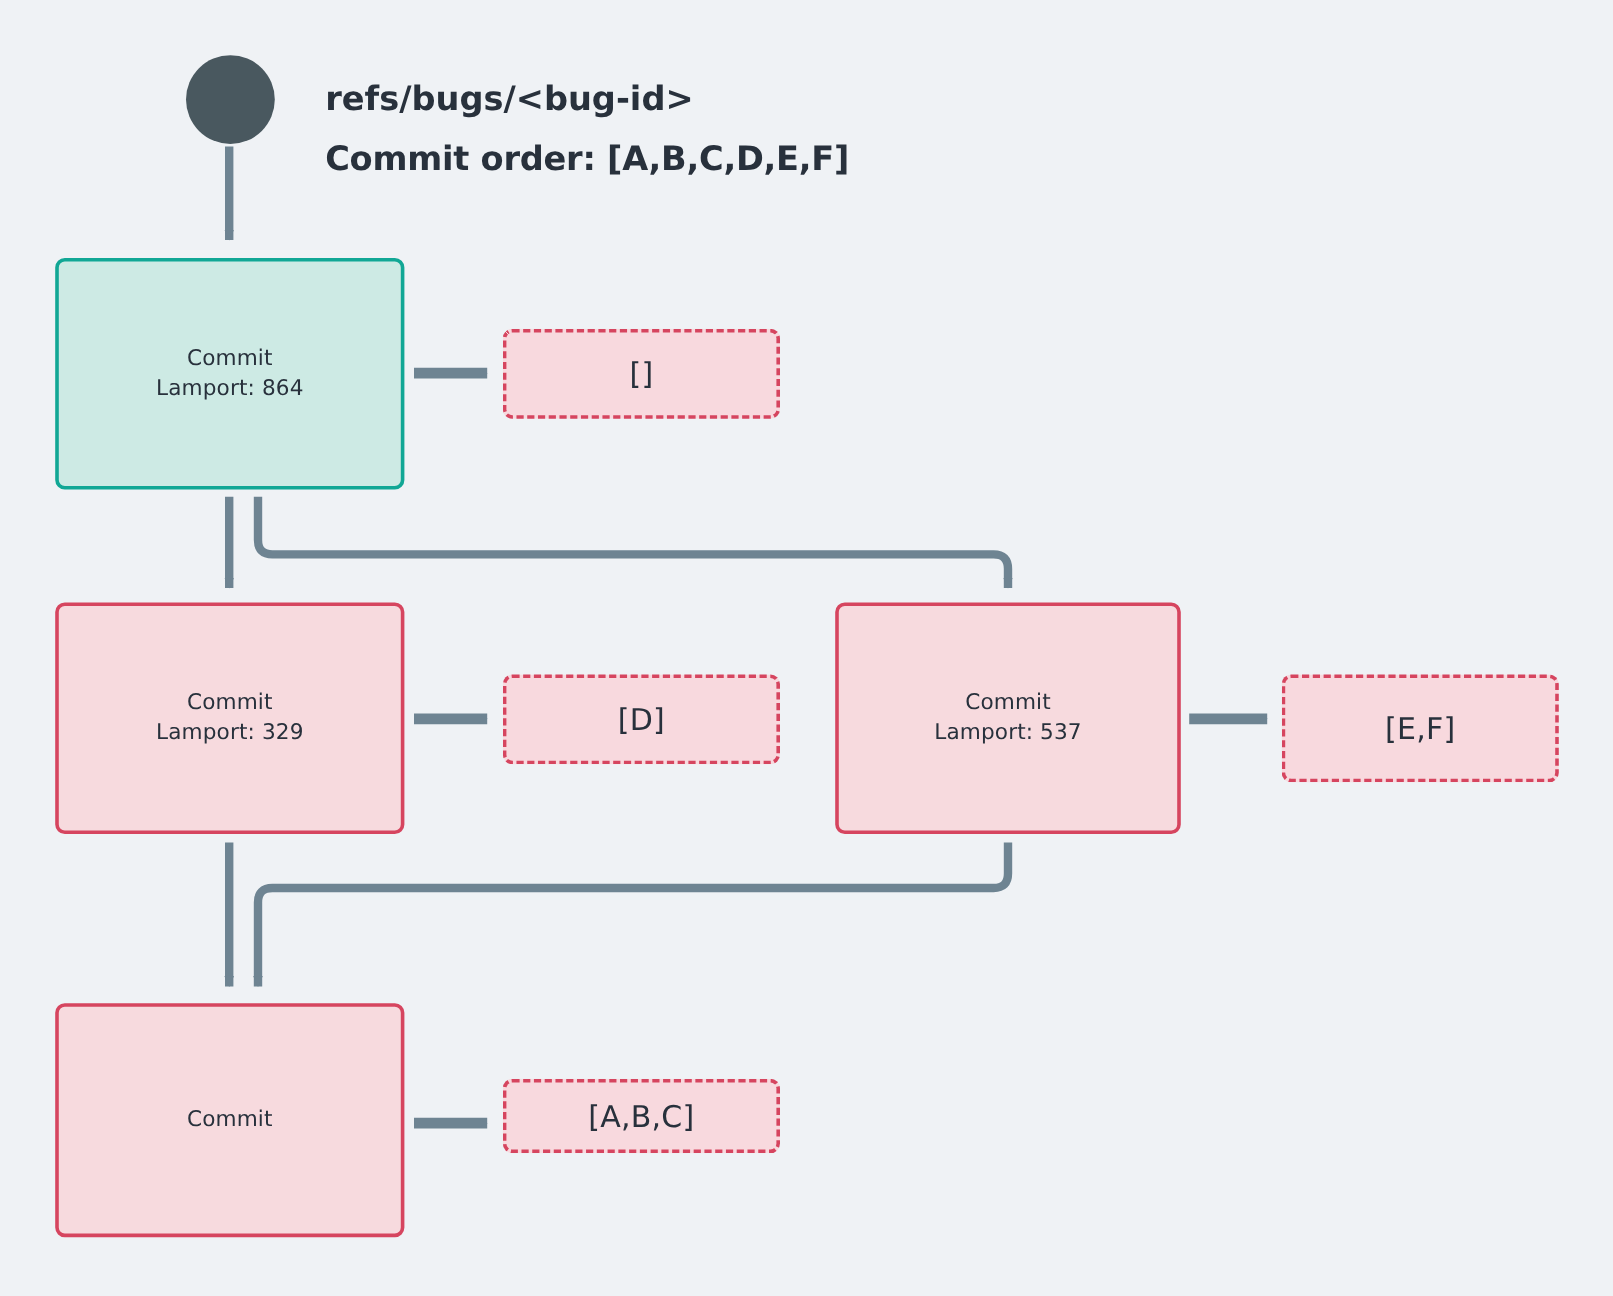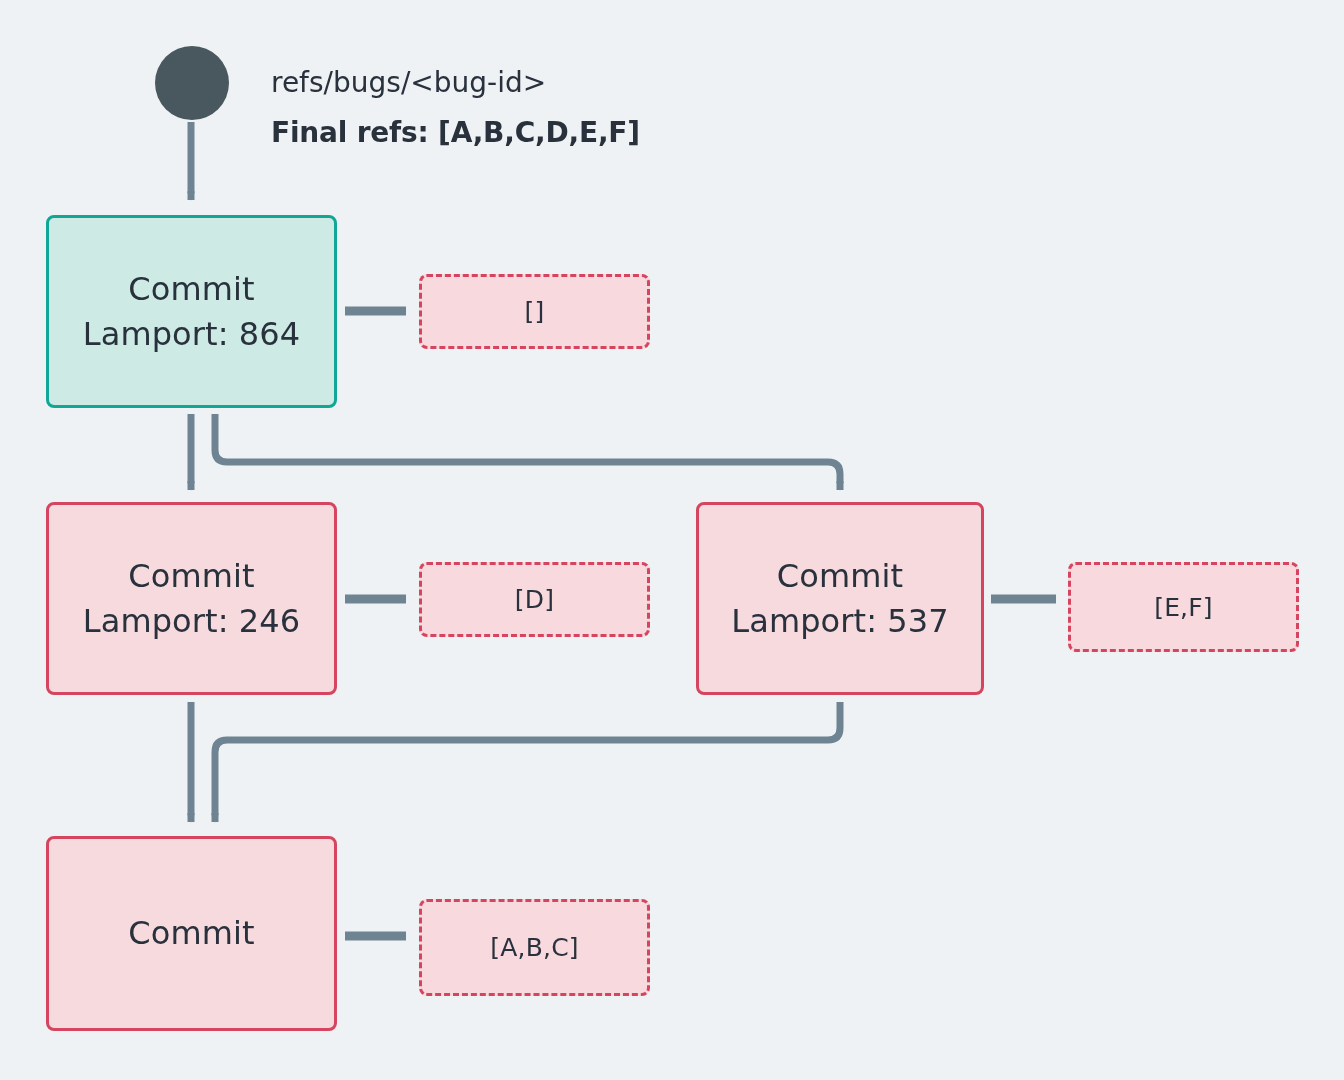--- a/index.html
+++ b/index.html
@@ -32,21 +32,21 @@
     flex-direction: column;
     align-items: center;
     justify-content: center;
     text-align: center;
     color: #28313c;
   }
   .commit-box {
     border-radius: 8px;
     border-width: 3px;
     border-style: solid;
-    font-size: 32px;
+    font-size: 18px;
     line-height: 1.38;
     letter-spacing: 0.1px;
   }
   .commit-box.teal {
     background: #cdeae4;
     border-color: #11a795;
   }
   .commit-box.pink {
     background: #f7dade;
     border-color: #d6455f;
@@ -63,21 +63,21 @@
     border-radius: 50%;
     background: #49585f;
   }
   .ref-label {
     position: absolute;
     color: #28313c;
     white-space: nowrap;
   }
   .ref-label .line1 {
     font-size: 28px;
-    font-weight: 400;
+    font-weight: 700;
     line-height: 1.2;
   }
   .ref-label .line2 {
     font-size: 28px;
     font-weight: 700;
     line-height: 1.2;
     margin-top: 16px;
     letter-spacing: -0.2px;
   }
   .commit-line { display: block; }
@@ -110,51 +110,51 @@
 
     <path d="M840,702 L840,728 Q840,740 828,740 L227,740 Q215,740 215,752 L215,822" fill="none" stroke="#6e8492" stroke-width="7" marker-end="url(#ah)"></path>
 
     <path d="M345,936 L406,936" fill="none" stroke="#6e8492" stroke-width="9" marker-end="url(#ah)"></path>
   </svg>
 
   <div class="start-dot" style="left:155px; top:46px; width:74px; height:74px;"></div>
 
   <div class="ref-label" style="left:271px; top:66px;">
     <div class="line1">refs/bugs/&lt;bug-id&gt;</div>
-    <div class="line2">Final refs: [A,B,C,D,E,F]</div>
+    <div class="line2">Commit order: [A,B,C,D,E,F]</div>
   </div>
 
   <div class="node commit-box teal" style="left:46px; top:215px; width:291px; height:193px;">
     <span class="commit-line">Commit</span>
     <span class="commit-line">Lamport: 864</span>
   </div>
 
   <div class="node list-box" style="left:419px; top:274px; width:231px; height:75px;">
     <span>[]</span>
   </div>
 
   <div class="node commit-box pink" style="left:46px; top:502px; width:291px; height:193px;">
     <span class="commit-line">Commit</span>
-    <span class="commit-line">Lamport: 246</span>
+    <span class="commit-line">Lamport: 329</span>
   </div>
 
   <div class="node list-box" style="left:419px; top:562px; width:231px; height:75px;">
     <span>[D]</span>
   </div>
 
   <div class="node commit-box pink" style="left:696px; top:502px; width:288px; height:193px;">
     <span class="commit-line">Commit</span>
     <span class="commit-line">Lamport: 537</span>
   </div>
 
   <div class="node list-box" style="left:1068px; top:562px; width:231px; height:90px;">
     <span>[E,F]</span>
   </div>
 
   <div class="node commit-box pink" style="left:46px; top:836px; width:291px; height:195px;">
     <span class="commit-line">Commit</span>
   </div>
 
-  <div class="node list-box" style="left:419px; top:899px; width:231px; height:97px;">
+  <div class="node list-box" style="left:419px; top:899px; width:231px; height:62px;">
     <span>[A,B,C]</span>
   </div>
 
 </div>
 
 </body></html>

